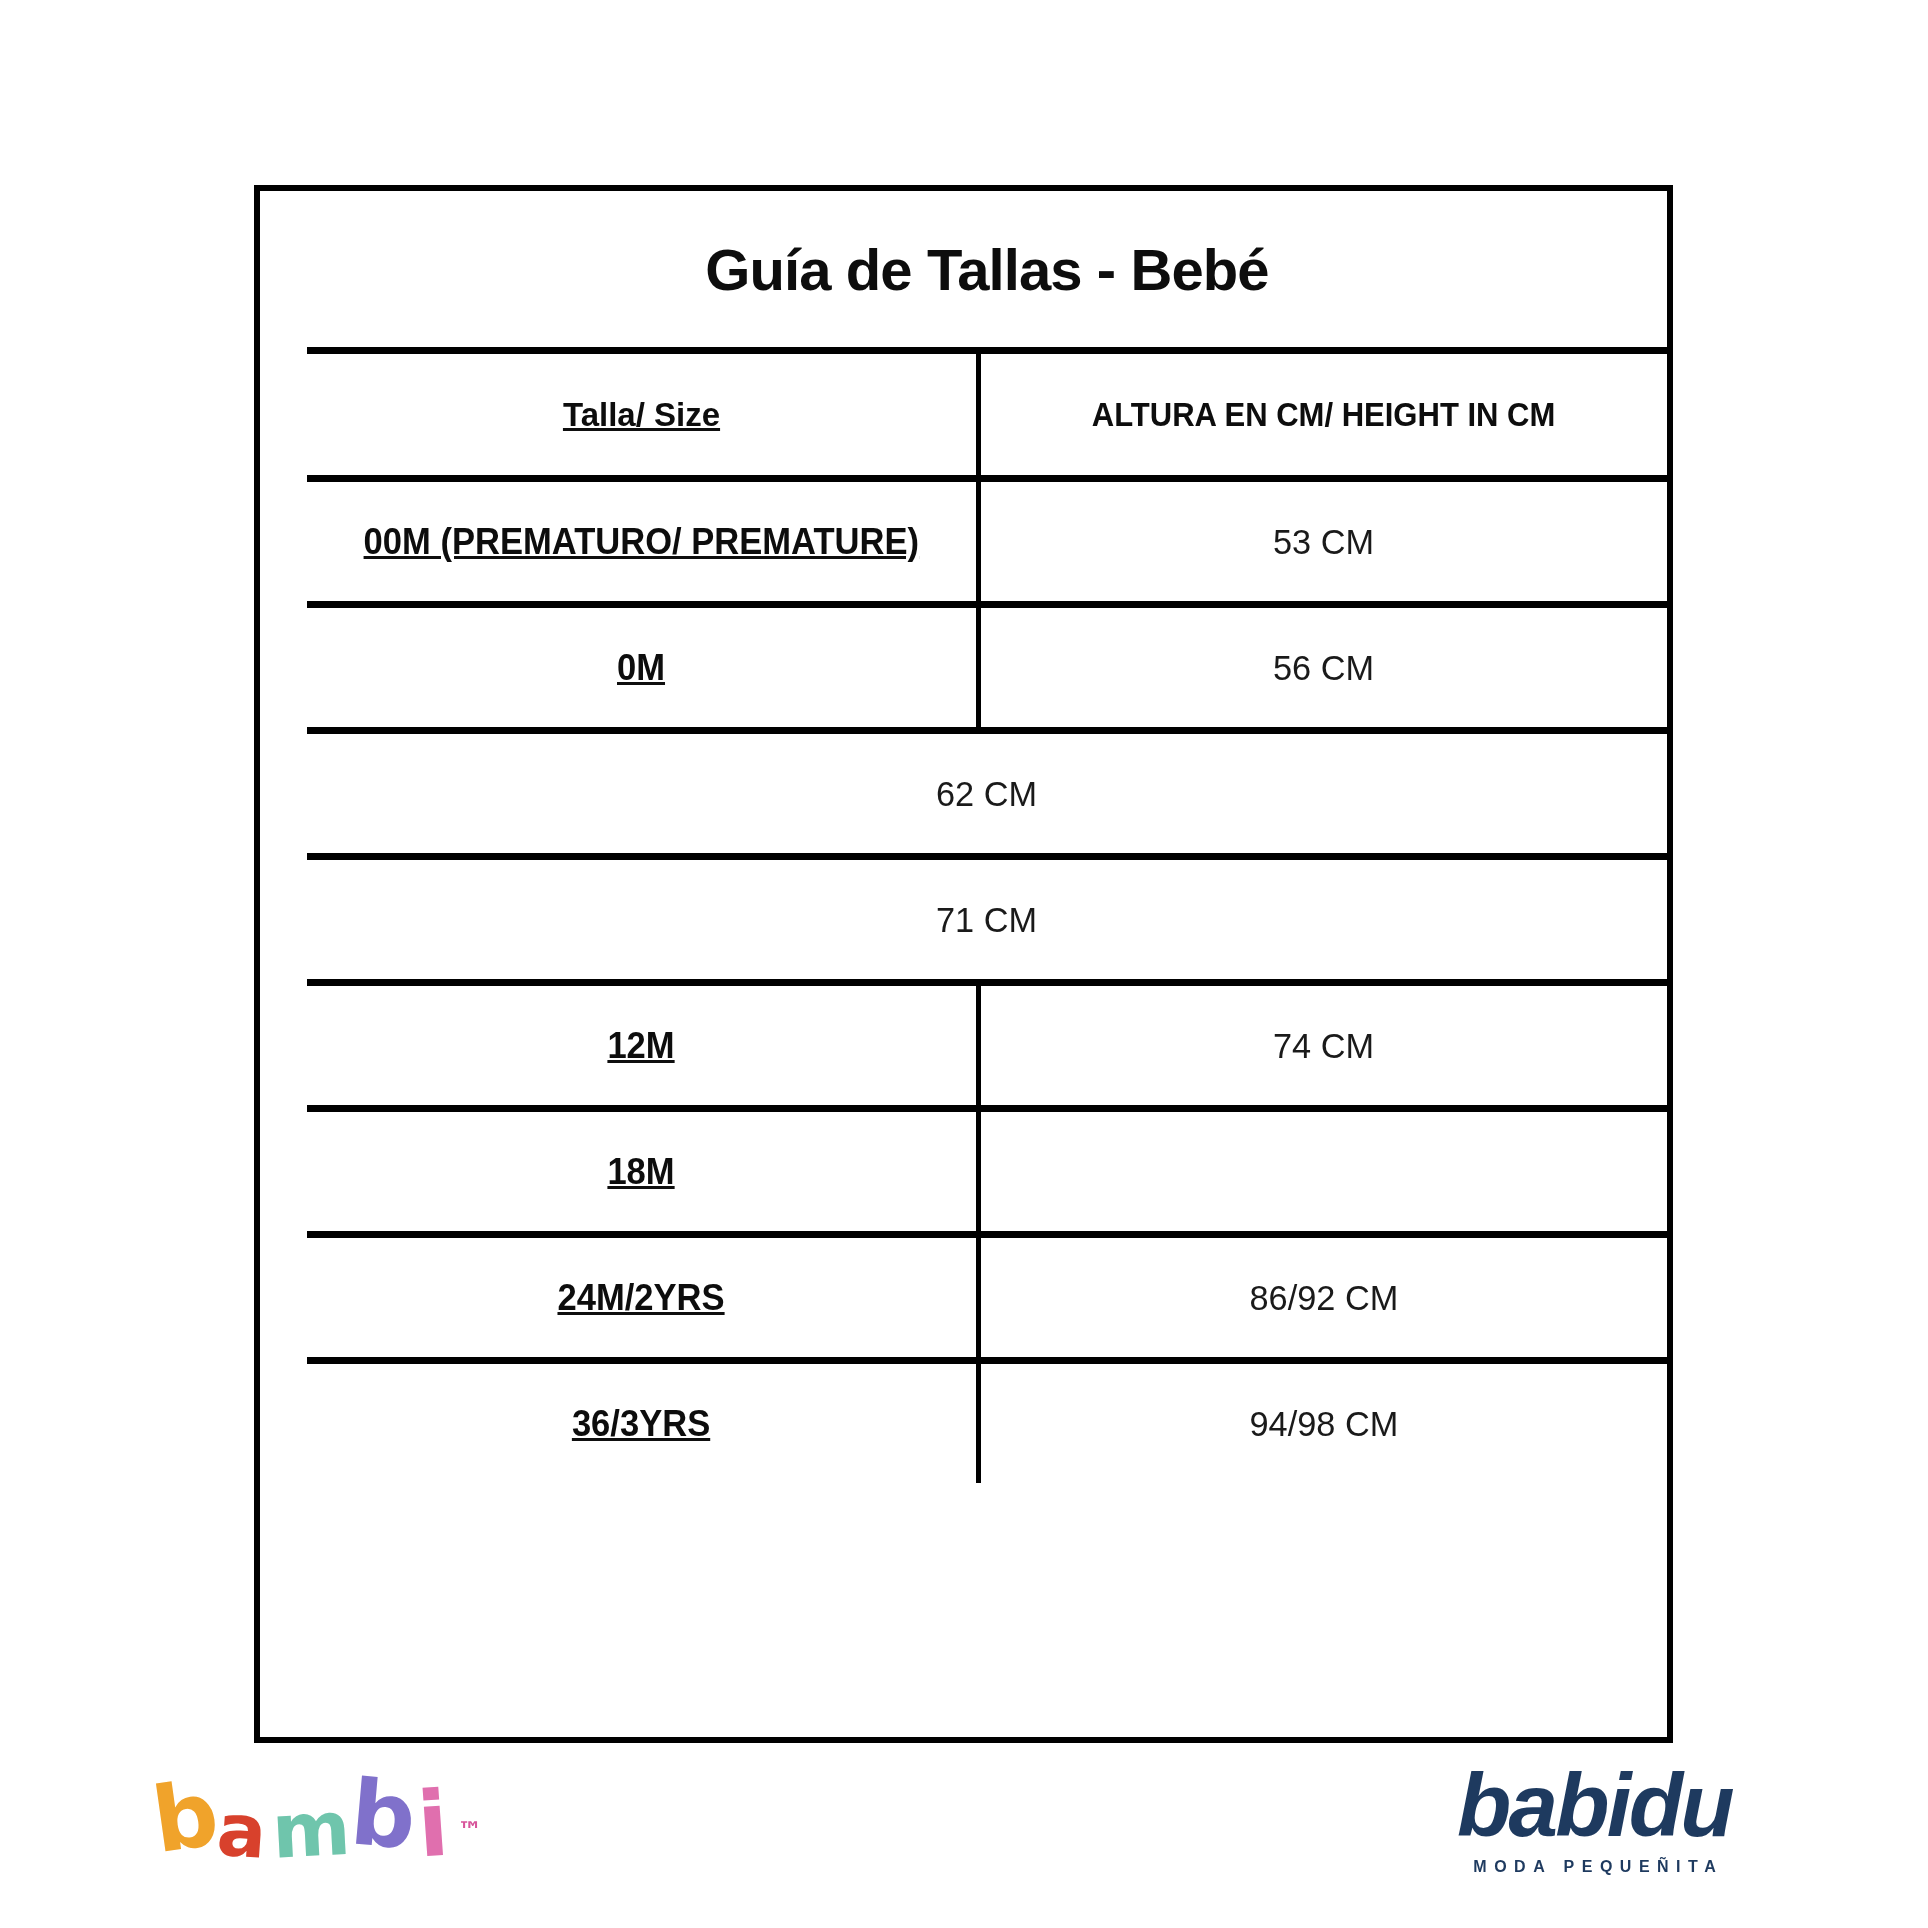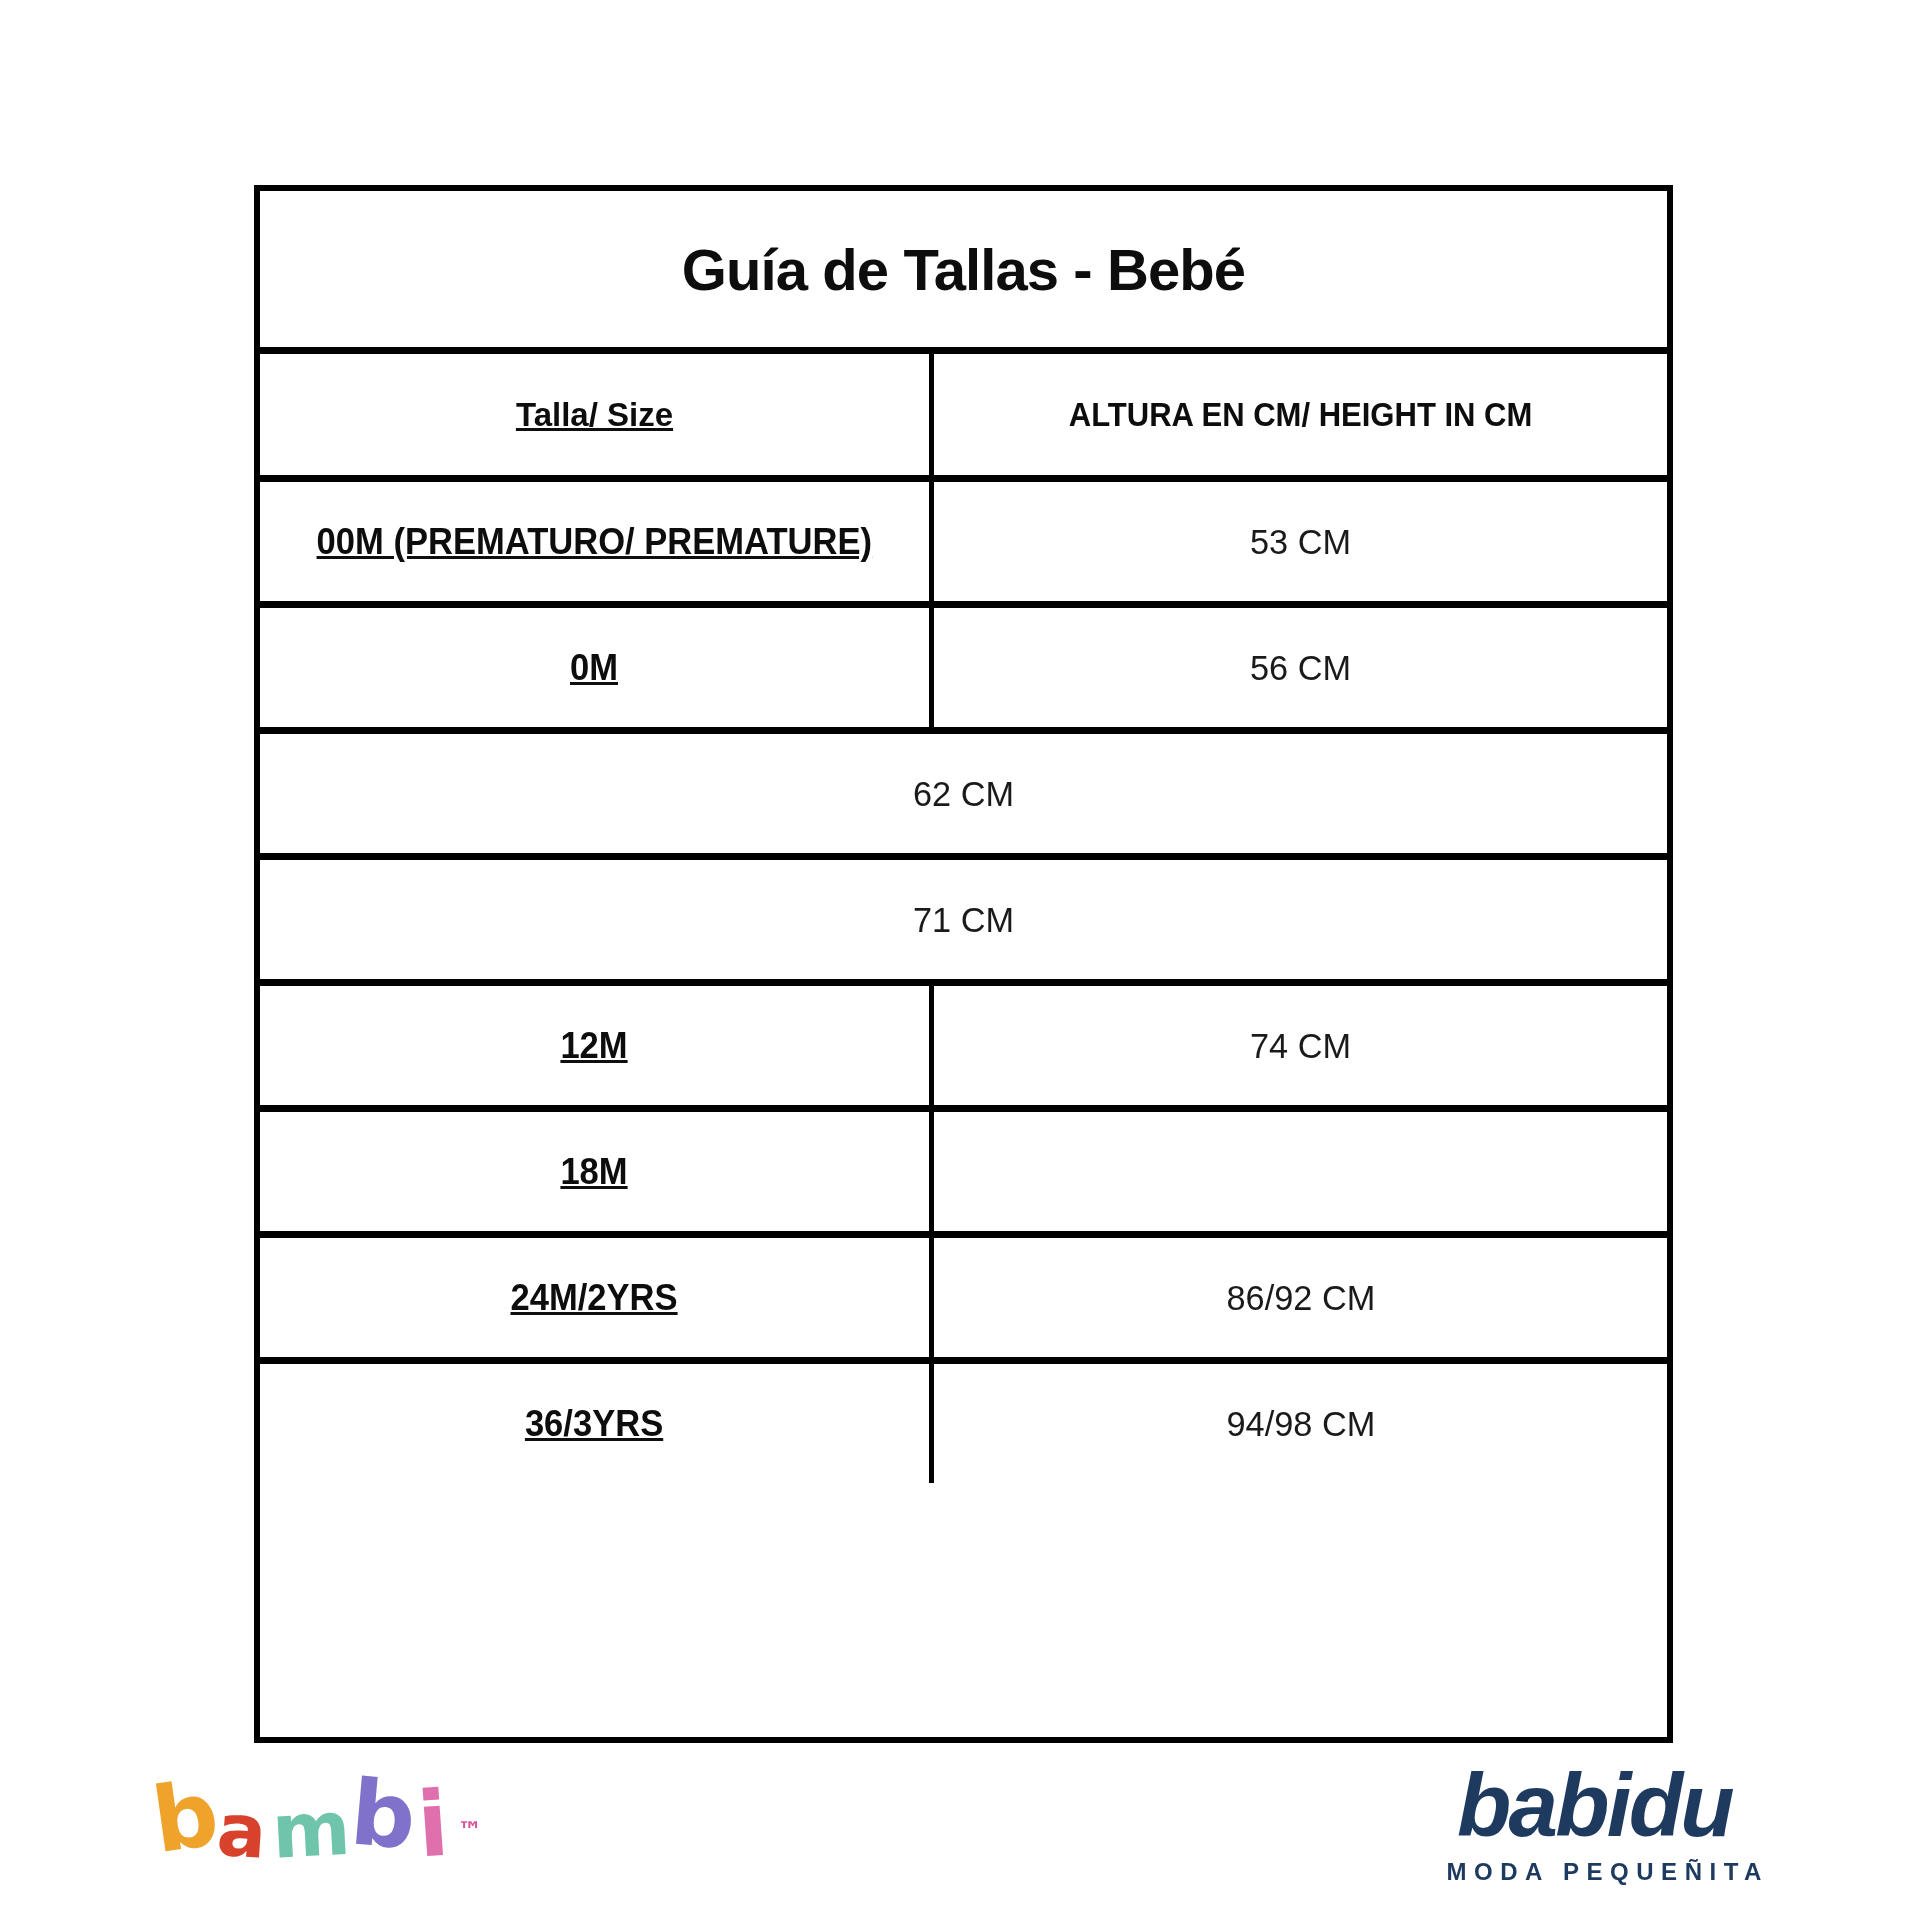--- a/index.html
+++ b/index.html
@@ -18,20 +18,21 @@
   .size-table {
     position: absolute;
     left: 254px;
     top: 185px;
     width: 1419px;
     height: 1558px;
     border: 6.6px solid #000000;
     background: #ffffff;
     display: flex;
     flex-direction: column;
+    padding-left: 47px;
   }
   .title-row {
     height: 163px;
     border-bottom: 7.5px solid #000000;
     display: flex;
     align-items: center;
     justify-content: center;
   }
   .table-title {
     font-size: 58px;
@@ -114,21 +115,21 @@
     font-weight: bold;
     font-size: 89px;
     line-height: 1.05;
     letter-spacing: -2.8px;
     font-style: italic;
   }
   .babidu-tagline {
     margin-top: 5.6px;
     font-family: "Liberation Sans", sans-serif;
     font-weight: bold;
-    font-size: 24px;
+    font-size: 16px;
     letter-spacing: 7.5px;
     text-indent: 7.5px; 
     white-space: nowrap;
   }
 </style>
 </head>
 <body>
 
 <div id="canvas">
 

